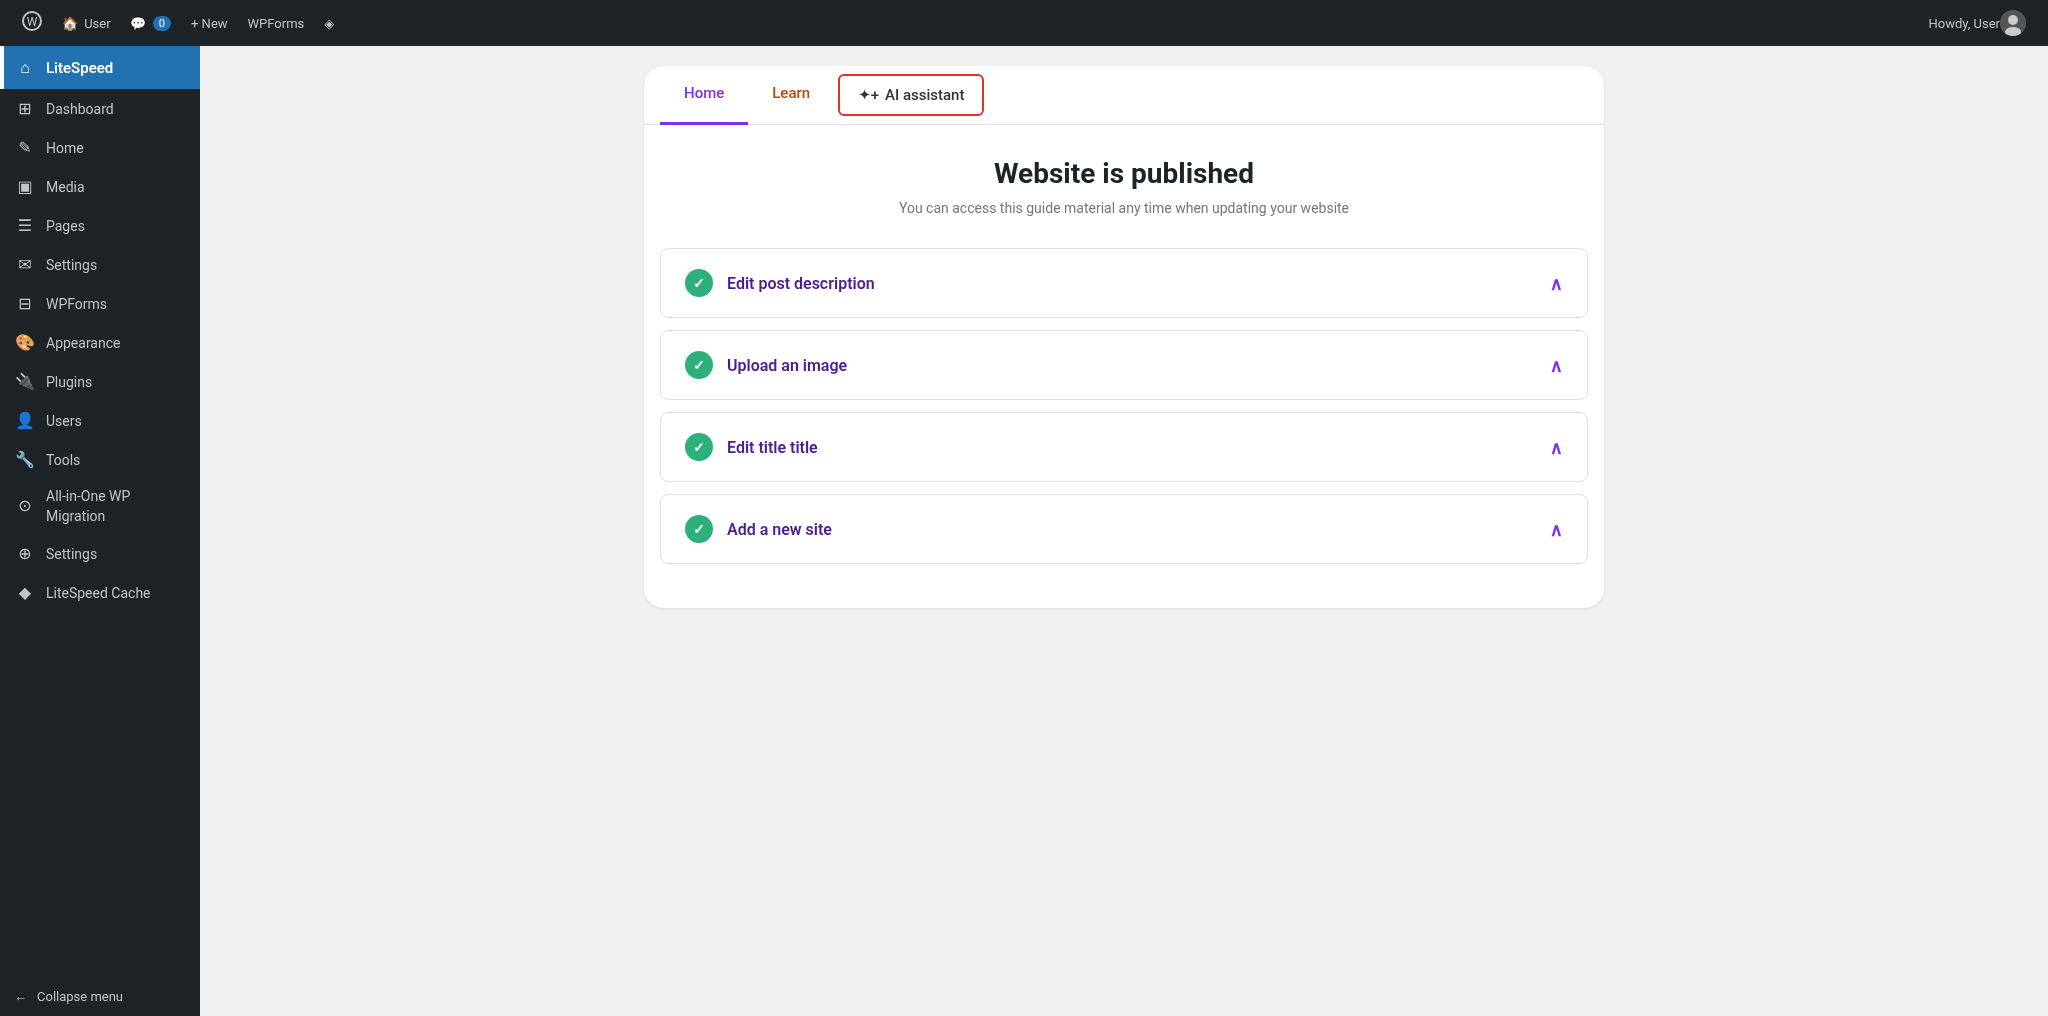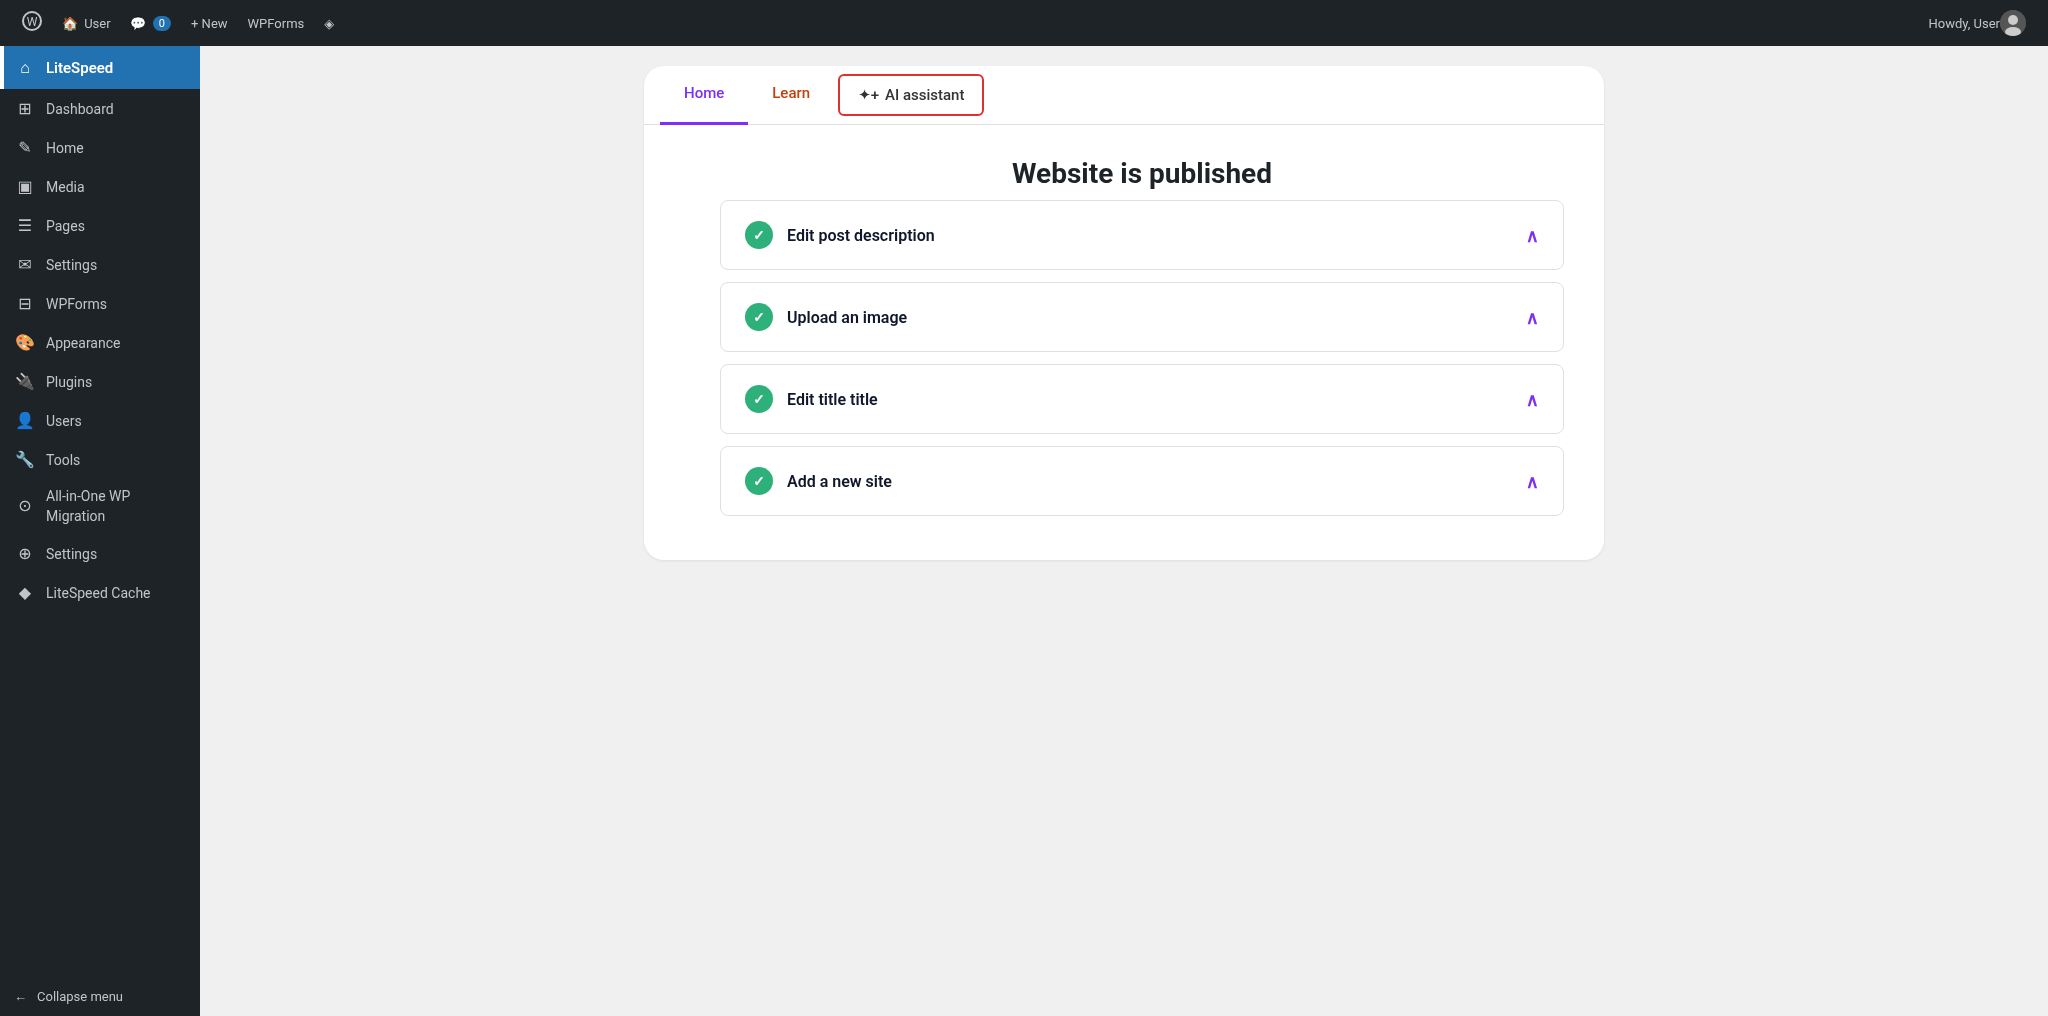--- a/index.html
+++ b/index.html
@@ -147,22 +147,21 @@
       margin: 8px 4px;
       padding: 10px 18px;
       display: flex;
       align-items: center;
       gap: 6px;
       color: #333;
     }
 
     
     .panel-body {
-      padding: 32px 40px;
-      margin-left: 36px;
+      padding: 32px 16px;
     }
     .panel-title {
       text-align: center;
       font-size: 28px;
       font-weight: 700;
       color: #1d2327;
       margin-bottom: 10px;
     }
     .panel-subtitle {
       text-align: center;
@@ -202,21 +201,21 @@
     }
     .check-icon::after {
       content: '✓';
       color: #fff;
       font-size: 14px;
       font-weight: 700;
     }
     .accordion-title {
       font-size: 16px;
       font-weight: 600;
-      color: #0f172a;
+      color: #4c1d95;
     }
     .chevron-up {
       color: #7b2ff7;
       font-size: 18px;
       font-weight: 700;
     }
 
     
     .preview-link-wrap {
       text-align: center;
@@ -369,20 +368,21 @@
           <span>Learn</span>
         </div>
         <div class="panel-tab ai-tab">
           <span class="sparkle-icon">✦+</span>
           <span>AI assistant</span>
         </div>
       </div>
 
       <div class="panel-body">
         <h1 class="panel-title">Website is published</h1>
+        <p class="panel-subtitle">You can access this guide material any time when updating your website</p>
 
         <div class="accordion-item">
           <div class="accordion-header">
             <div class="accordion-header-left">
               <span class="check-icon"></span>
               <span class="accordion-title">Edit post description</span>
             </div>
             <span class="chevron-up">∧</span>
           </div>
         </div>

